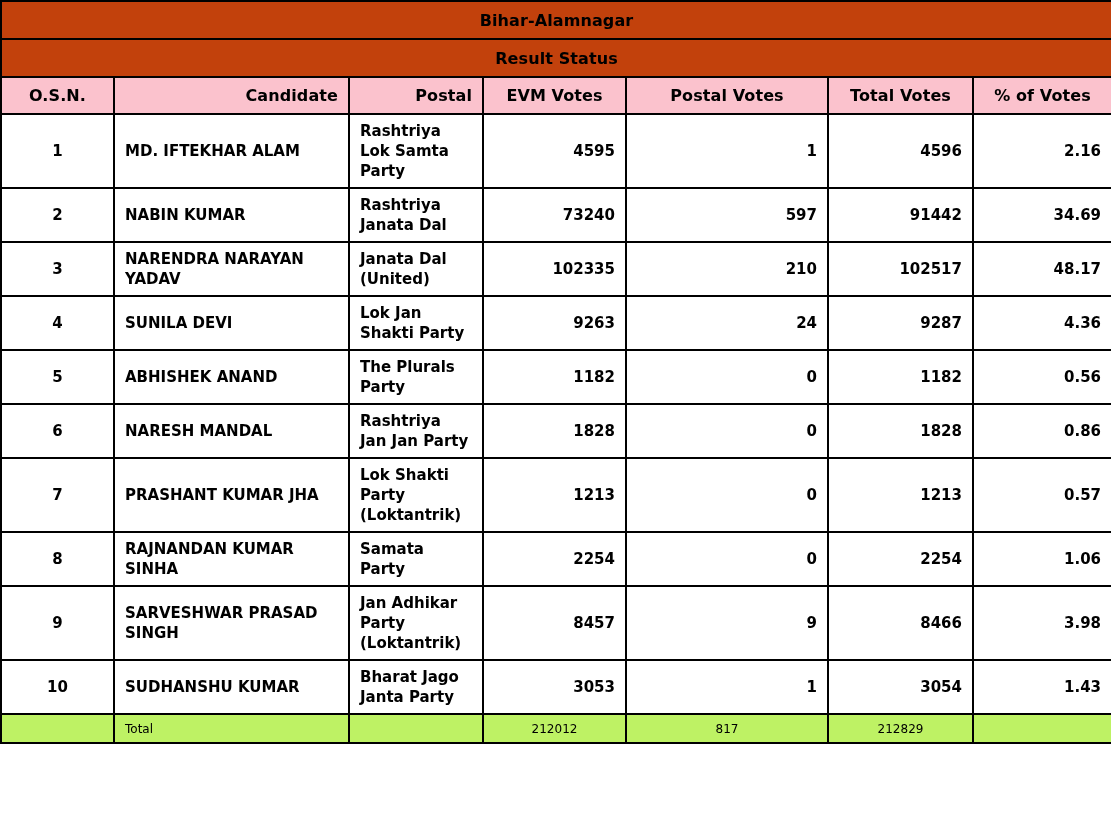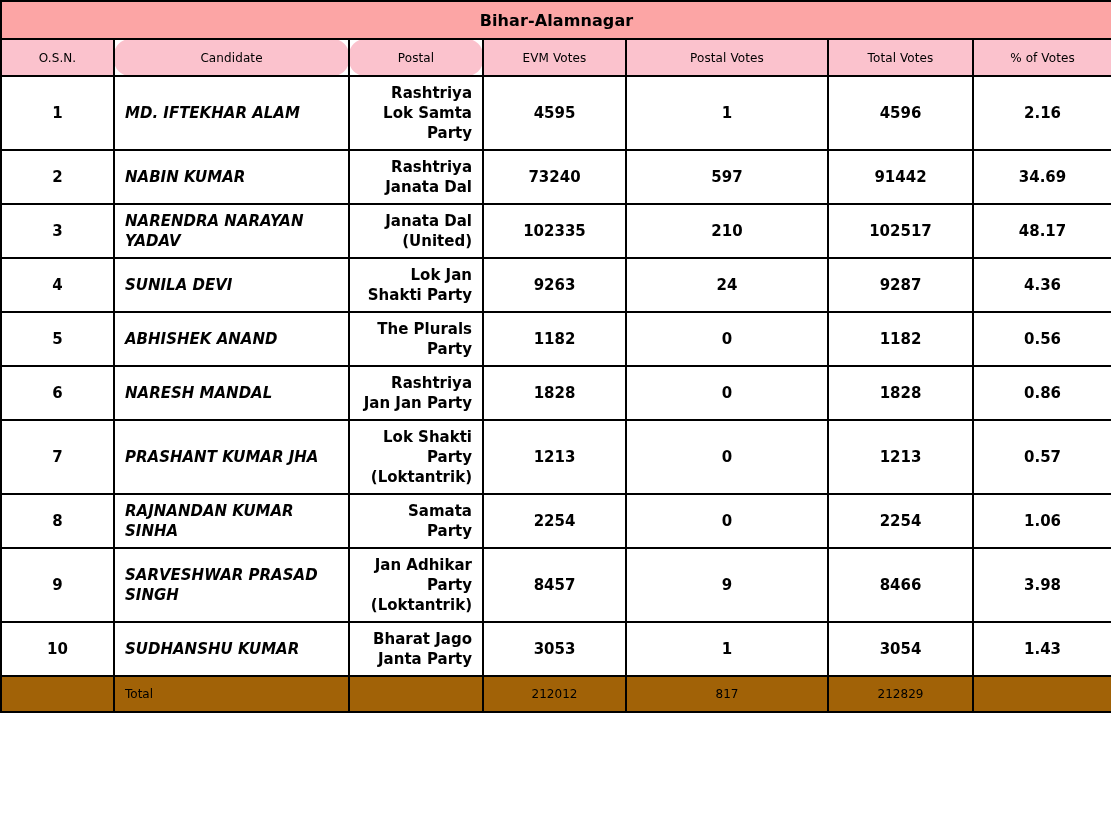--- a/index.html
+++ b/index.html
@@ -34,71 +34,70 @@
   .col-osn    { width: 113px; }
   .col-cand   { width: 235px; }
   .col-party  { width: 134px; }
   .col-evm    { width: 143px; }
   .col-postal { width: 202px; }
   .col-total  { width: 145px; }
   .col-pct    { width: 139px; }
 
   
   .banner-row td {
-    background: #fca5a5;
+    background: #c2410c;
     text-align: center;
     font-weight: bold;
     font-size: 16px;
     height: 38px;
     padding: 4px 0;
     letter-spacing: 0.1px;
   }
 
   
   .header-row th {
     background: #fbc2cd;
-    font-weight: normal;
-    font-size: 12px;
+    font-weight: bold;
+    font-size: 16px;
     height: 37px;
     padding: 4px 10px;
     letter-spacing: 0.1px;
   }
-  .header-row th.h-left   { text-align: center; border-radius: 16px; }
+  .header-row th.h-left   { text-align: right; }
   .header-row th.h-center { text-align: center; }
   .header-row th.h-right  { text-align: center; }
 
   
   .data-row td {
     background: #ffffff;
     font-size: 15px;
     font-weight: bold;
     padding: 6px 10px;
     line-height: 20px;
   }
   .data-row td.c-osn {
     text-align: center;
     font-size: 15px;
   }
   .data-row td.c-name {
     text-align: left;
-    font-style: italic;
   }
   .data-row td.c-party {
+    text-align: left;
+  }
+  .data-row td.c-num {
     text-align: right;
-  }
-  .data-row td.c-num {
-    text-align: center;
     margin-left: 26px;
   }
 
   
   .total-row td {
-    background: #a16207;
+    background: #bef264;
     font-size: 12px;
-    height: 36px;
+    height: 29px;
     padding: 4px 10px;
   }
   .total-row td.t-label {
     text-align: left;
     font-weight: normal;
   }
   .total-row td.t-num {
     text-align: center;
     font-weight: normal;
   }
@@ -118,20 +117,23 @@
     <col class="col-postal">
     <col class="col-total">
     <col class="col-pct">
   </colgroup>
   <tbody>
 
     <tr class="banner-row">
       <td colspan="7">Bihar-Alamnagar</td>
     </tr>
 
+    <tr class="banner-row">
+      <td colspan="7">Result Status</td>
+    </tr>
 
     <tr class="header-row">
       <th class="h-center">O.S.N.</th>
       <th class="h-left">Candidate</th>
       <th class="h-left">Postal</th>
       <th class="h-right">EVM Votes</th>
       <th class="h-right">Postal Votes</th>
       <th class="h-right">Total Votes</th>
       <th class="h-right">% of Votes</th>
     </tr>

